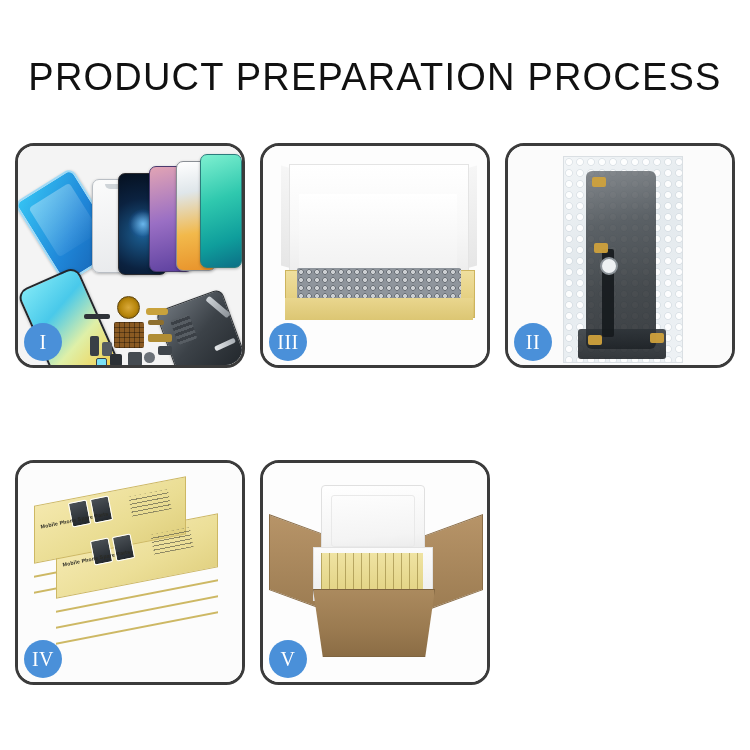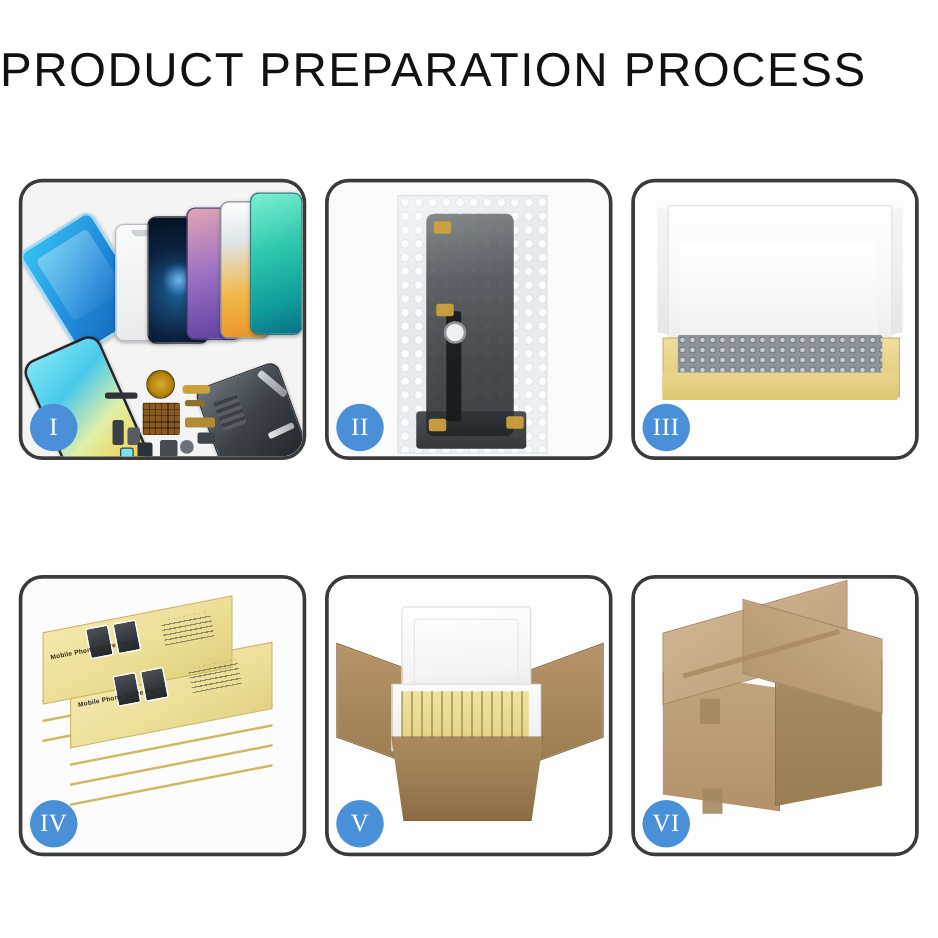--- a/index.html
+++ b/index.html
@@ -11,21 +11,22 @@
   body {
     width: 750px;
     height: 750px;
     font-family: "Liberation Sans", sans-serif;
     overflow: hidden;
     position: relative;
   }
 
   
   .header {
-    padding-top: 38px;
+    text-align: center;
+    padding-top: 58px;
   }
   .title {
     font-family: "Liberation Sans", sans-serif;
     font-size: 38px;
     font-weight: 400;
     letter-spacing: 1.2px;
     color: #111111;
     line-height: 1.05;
     margin: 0;
     white-space: nowrap;
@@ -462,47 +463,47 @@
       <div class="part pt10"></div>
       <div class="part pt11"></div>
       <div class="tool1"></div>
       <div class="tool2"></div>
     </div>
     <div class="badge">I</div>
   </div>
 
   <div class="panel">
     <div class="panel-art">
+      <div class="p3-bg"></div>
+      <div class="box3-lid-left"></div>
+      <div class="box3-lid-right"></div>
+      <div class="box3-lid"></div>
+      <div class="box3-foam"></div>
+      <div class="box3-body"></div>
+      <div class="box3-bubble"></div>
+      <div class="box3-front"></div>
+    </div>
+    <div class="badge">III</div>
+  </div>
+
+  <div class="panel">
+    <div class="panel-art">
       <div class="p2-bg"></div>
       <div class="bubble-bag">
         <div class="screen-inner"></div>
         <div class="blk-base"></div>
         <div class="flex-strip"></div>
         <div class="cam-dot"></div>
         <div class="conn-gold cg1"></div>
         <div class="conn-gold cg2"></div>
         <div class="conn-gold cg3"></div>
         <div class="conn-gold cg4"></div>
       </div>
     </div>
     <div class="badge">II</div>
-  </div>
-
-  <div class="panel">
-    <div class="panel-art">
-      <div class="p3-bg"></div>
-      <div class="box3-lid-left"></div>
-      <div class="box3-lid-right"></div>
-      <div class="box3-lid"></div>
-      <div class="box3-foam"></div>
-      <div class="box3-body"></div>
-      <div class="box3-bubble"></div>
-      <div class="box3-front"></div>
-    </div>
-    <div class="badge">III</div>
   </div>
 
   <div class="panel">
     <div class="panel-art">
       <div class="p4-bg"></div>
       <div class="stack">
         <div class="kbox ks7"></div>
         <div class="kbox ks6"></div>
         <div class="kbox ks5"></div>
         <div class="kbox ks4"></div>
@@ -530,27 +531,14 @@
       <div class="v-flap-l"></div>
       <div class="v-flap-r"></div>
       <div class="v-lid"></div>
       <div class="v-foam"></div>
       <div class="v-content"></div>
       <div class="v-body"></div>
     </div>
     <div class="badge">V</div>
   </div>
 
-  <div class="panel">
-    <div class="panel-art">
-      <div class="p6-bg"></div>
-      <div class="c-left"></div>
-      <div class="c-right"></div>
-      <div class="c-top"></div>
-      <div class="c-top2"></div>
-      <div class="c-seam"></div>
-      <div class="c-tape ct1"></div>
-      <div class="c-tape ct2"></div>
-    </div>
-    <div class="badge">VI</div>
-  </div>
 
 </div>
 
 </body></html>

